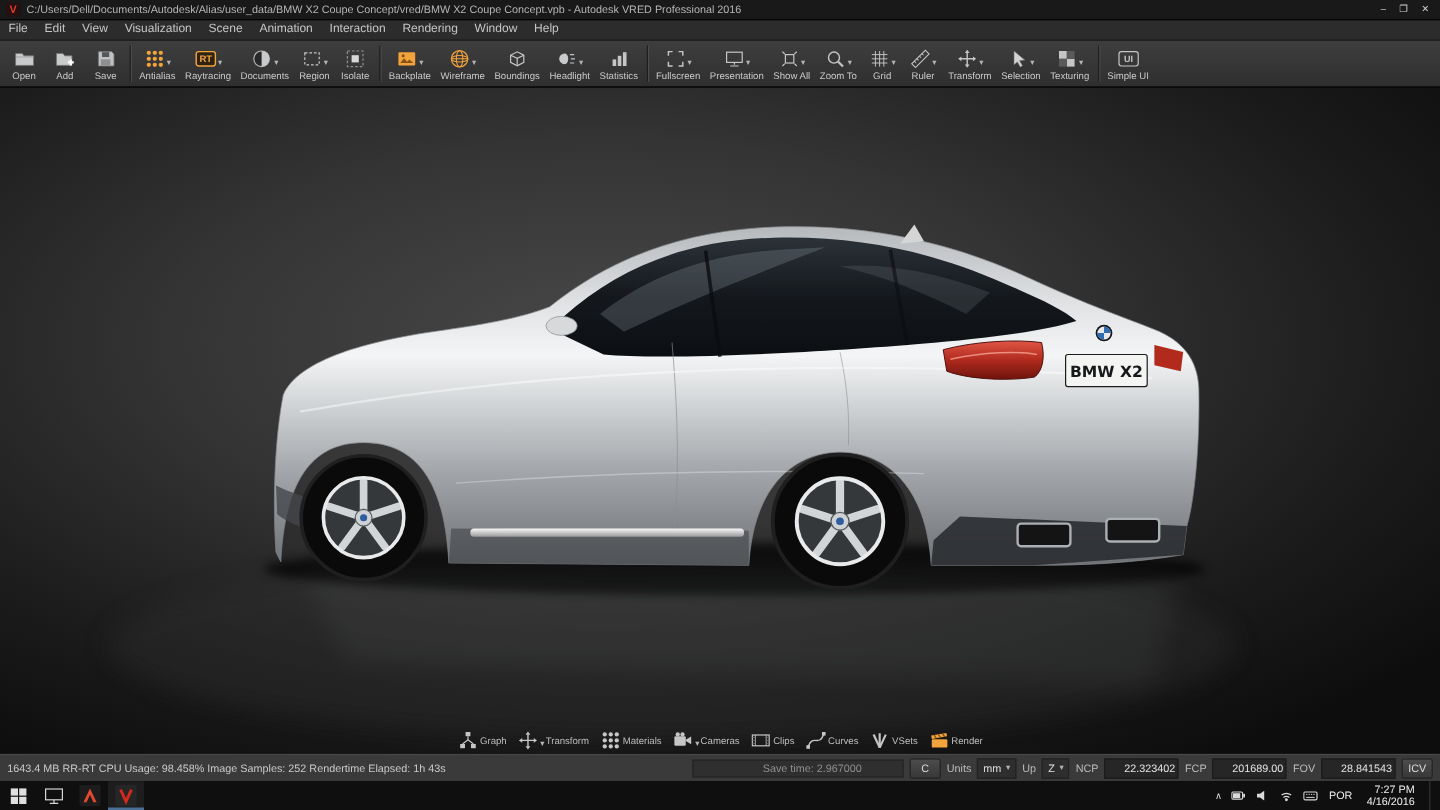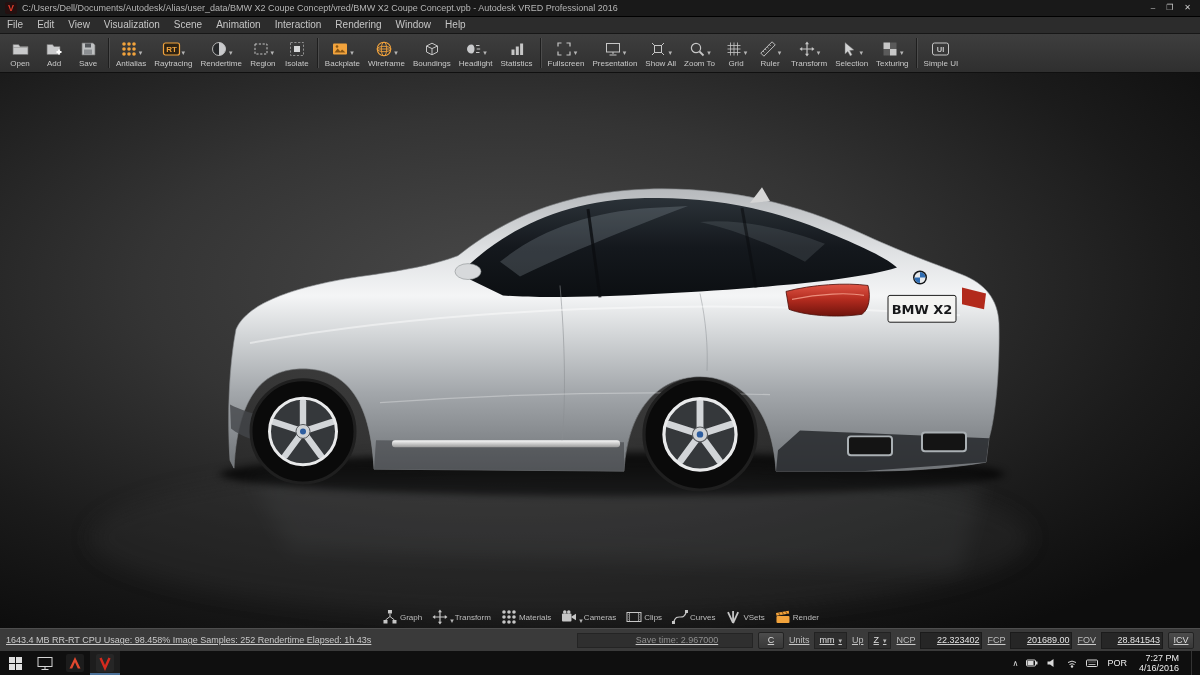--- a/index.html
+++ b/index.html
@@ -29,21 +29,21 @@
 
   
   .viewport{flex:1 1 auto;position:relative;background:#0b0b0b;overflow:hidden;}
   .scene{position:absolute;inset:0;width:100%;height:100%;display:block;}
   .dock{position:absolute;left:50%;bottom:2px;transform:translateX(-50%);display:flex;gap:9px;align-items:flex-end;}
   .dock-item{display:flex;flex-direction:row;align-items:center;gap:1px;min-width:30px;}
   .dicon{height:18px;display:flex;align-items:center;gap:1px;}
   .dock-label{font-size:8px;color:#bdbdbd;white-space:nowrap;}
 
   
-  .statusbar{flex:0 0 22px;background:#3a3a3a;border-top:1px solid #4e4e4e;display:flex;align-items:center;gap:5px;padding:0 6px;font-size:9px;color:#c9c9c9;text-decoration:underline;}
+  .statusbar{flex:0 0 22px;background:#3a3a3a;border-top:1px solid #4e4e4e;display:flex;align-items:center;gap:5px;padding:0 6px;font-size:9px;color:#c9c9c9;}
   .sb-info{white-space:nowrap;}
   .savetime{margin-left:auto;width:150px;height:13px;line-height:13px;text-align:center;color:#8f8f8f;background:#2f2f2f;border:1px solid #242424;overflow:hidden;white-space:nowrap;padding-left:24px;}
   .sb-btn{height:15px;min-width:16px;padding:0 4px;background:linear-gradient(#4c4c4c,#383838);border:1px solid #232323;border-radius:2px;display:flex;align-items:center;justify-content:center;color:#ddd;}
   .sb-label{color:#bdbdbd;white-space:nowrap;}
   .sb-select{height:15px;padding:0 4px;background:#2e2e2e;border:1px solid #222;display:flex;align-items:center;gap:4px;color:#e0e0e0;}
   .sb-select .dd{align-self:center;margin:0;}
   .sb-value{height:15px;line-height:15px;padding:0 2px;background:#262626;border:1px solid #1b1b1b;color:#e3e3e3;min-width:56px;text-align:right;white-space:nowrap;}
 
   
   .taskbar{flex:0 0 24px;background:#0f0f0f;display:flex;align-items:center;color:#e0e0e0;}
@@ -146,21 +146,21 @@
       <span class="tool-label">Raytracing</span>
     </div>
     <div class="tool">
       <div class="ticon">
           <svg class="ti" width="18" height="18" viewBox="0 0 18 18">
             <circle cx="9" cy="9" r="6.5" fill="#26282a" stroke="#b5b5b5"></circle>
             <path d="M9 2.5a6.5 6.5 0 0 1 0 13z" fill="#c9cacc"></path>
           </svg>
           <span class="dd">▾</span>
         </div>
-      <span class="tool-label">Rendertime</span>
+      <span class="tool-label">Documents</span>
     </div>
     <div class="tool">
       <div class="ticon">
           <svg class="ti" width="18" height="18" viewBox="0 0 18 18">
             <rect x="3" y="4" width="12" height="10" fill="none" stroke="#c6c6c6" stroke-dasharray="2.2 1.6"></rect>
           </svg>
           <span class="dd">▾</span>
         </div>
       <span class="tool-label">Region</span>
     </div>

